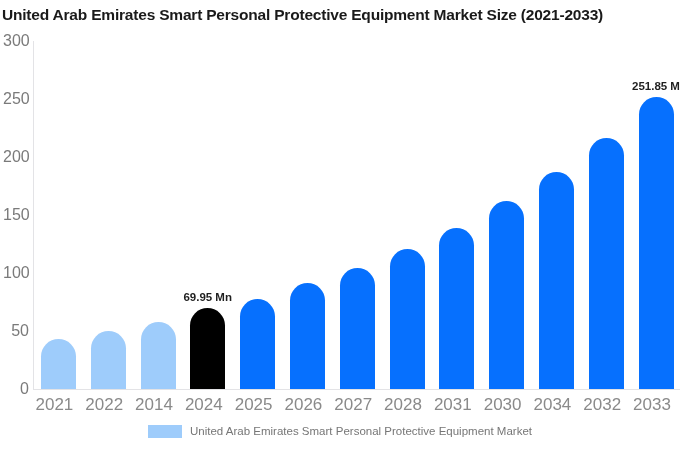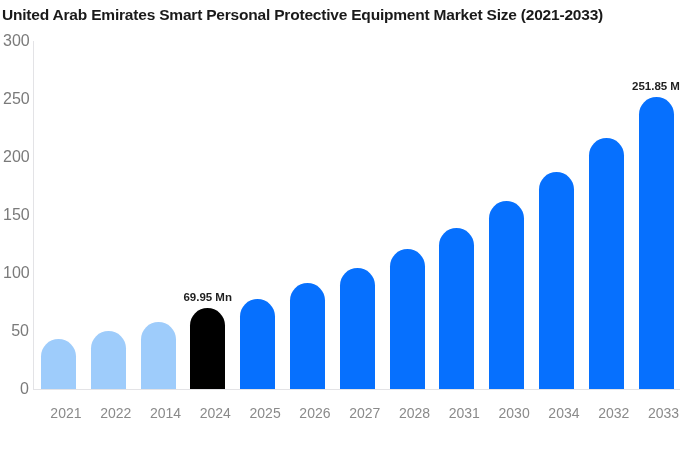--- a/index.html
+++ b/index.html
@@ -59,24 +59,24 @@
   }
   .y-axis-labels {
     position: absolute;
     left: 0;
     top: 0;
     width: 29px;
     height: 450px;
   }
   .x-tick-label {
     position: absolute;
-    top: 407px;
-    font-size: 14px;
+    top: 398px;
+    font-size: 17px;
     color: #8a8a8a;
-    text-align: right;
+    text-align: left;
     width: 46px;
     line-height: 13px;
   }
   .bar {
     position: absolute;
     border-top-left-radius: 18px;
     border-top-right-radius: 18px;
   }
   .bar-value-label {
     position: absolute;
@@ -155,14 +155,18 @@
       <div class="x-tick-label" style="left: 483.7px;">2030</div>
       <div class="x-tick-label" style="left: 533.5px;">2034</div>
       <div class="x-tick-label" style="left: 583.3px;">2032</div>
       <div class="x-tick-label" style="left: 633.1px;">2033</div>
     </div>
   <div id="annotations-layer">
       <div class="bar-value-label" style="left: 183.4px; top: 290.858px;">69.95 Mn</div>
       <div class="bar-value-label" style="left: 632px; top: 79.854px;">251.85 Mn</div>
     </div>
 
+  <div class="legend">
+    <span class="legend-swatch" id="legend-swatch-0" style="background: rgb(158, 204, 251);"></span>
+    <span class="legend-label">United Arab Emirates Smart Personal Protective Equipment Market</span>
+  </div>
 
 </div>
 
 </body></html>

